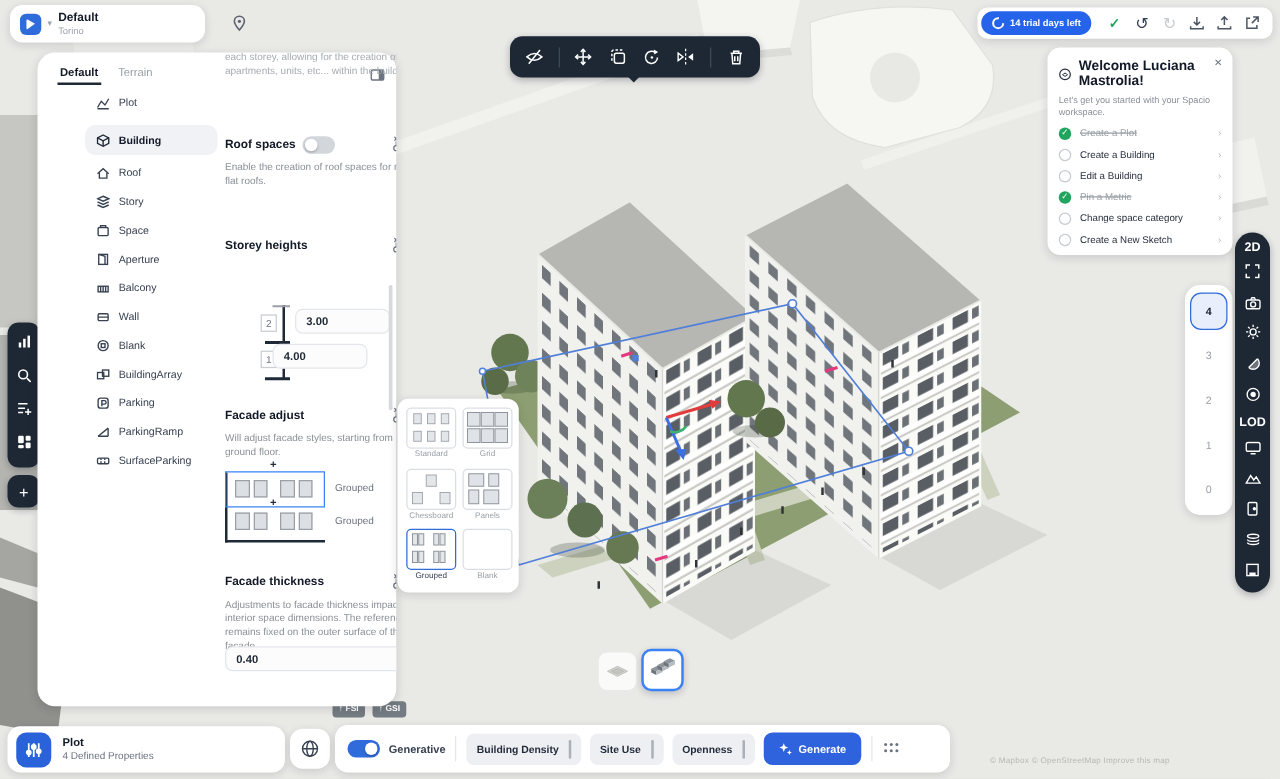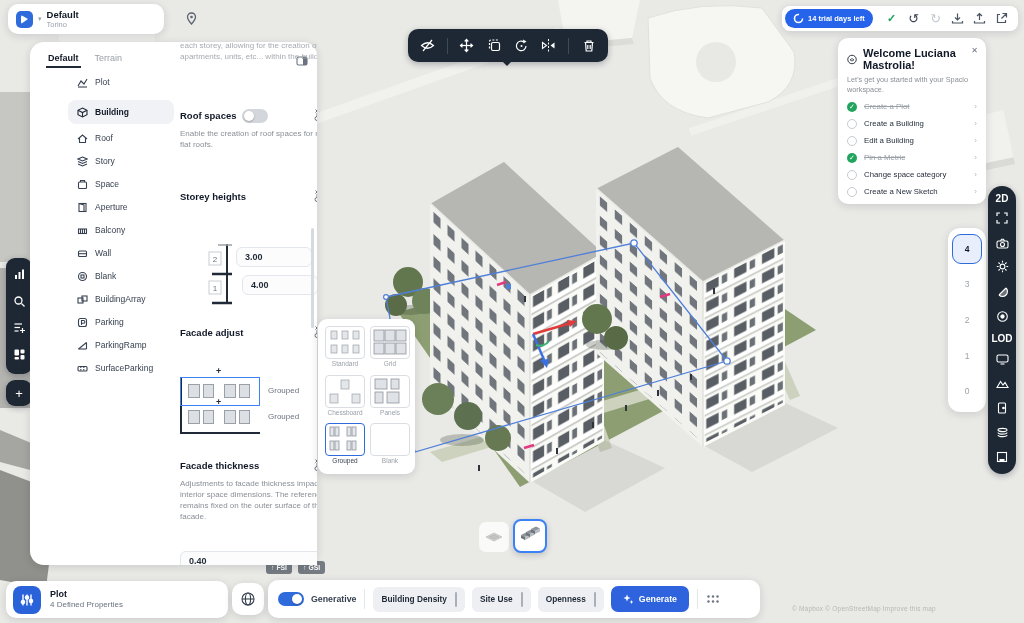--- a/index.html
+++ b/index.html
@@ -512,29 +512,30 @@
         <line x1="10" y1="3" x2="24" y2="3" stroke="#9aa0a7" stroke-width="1.5"></line>
         <line x1="4" y1="32" x2="24" y2="32" stroke="#1f2937" stroke-width="2.5"></line>
         <line x1="4" y1="61" x2="24" y2="61" stroke="#1f2937" stroke-width="2.5"></line>
         <rect x="1" y="10" width="12" height="13" fill="#fff" stroke="#c9cdd2"></rect>
         <text x="7" y="19.5" font-size="8" fill="#6b7280" text-anchor="middle" font-family="Liberation Sans">2</text>
         <rect x="1" y="39" width="12" height="13" fill="#fff" stroke="#c9cdd2"></rect>
         <text x="7" y="48.5" font-size="8" fill="#6b7280" text-anchor="middle" font-family="Liberation Sans">1</text>
       </svg>
       <input class="inputbox" style="left: 86px; top: 205px; width: 76px;" value="3.00">
 
-      <input class="inputbox" style="left: 92px; top: 233px; width: 76px;" value="4.00">
+      <input class="inputbox" style="left: 68px; top: 233px; width: 76px;" value="4.00">
 
       <div class="sec-title" style="left:30px;top:285px;">Facade adjust</div>
       <span class="pinic" style="left:163px;top:283px;"><svg width="8" height="14" viewBox="0 0 8 14" stroke="#6b7280" stroke-width="1" fill="none">
             <path d="M2.5 1.5 l3 3 M5.5 1.5 l-3 3"></path>
             <line x1="4" y1="5" x2="4" y2="9"></line>
             <circle cx="4" cy="10.5" r="2"></circle>
           </svg></span>
 
+      <div class="sec-desc" style="left:30px;top:303px;">Will adjust facade styles, starting from ground floor.</div>
 
       <div class="abs" style="left:30px;top:336px;width:78px;height:54px;background:#fff;border-left:2px solid #1f2937;border-bottom:2px solid #1f2937;">
         <div style="position:absolute;left:-2px;top:-1px;width:78px;height:27px;border:1px solid #3b82f6;"></div>
         <div class="wgrp" style="left:6px;top:6px;">
             <i></i>
             <i></i>
           </div>
         <div class="wgrp" style="left:42px;top:6px;">
             <i></i>
             <i></i>
@@ -555,21 +556,21 @@
       <div class="grplab" style="left:118px;top:370px;">Grouped</div>
 
       <div class="sec-title" style="left:30px;top:418px;">Facade thickness</div>
       <span class="pinic" style="left:163px;top:416px;"><svg width="8" height="14" viewBox="0 0 8 14" stroke="#6b7280" stroke-width="1" fill="none">
             <path d="M2.5 1.5 l3 3 M5.5 1.5 l-3 3"></path>
             <line x1="4" y1="5" x2="4" y2="9"></line>
             <circle cx="4" cy="10.5" r="2"></circle>
           </svg></span>
 
       <div class="sec-desc" style="left:30px;top:436px;">Adjustments to facade thickness impact interior space dimensions. The reference line remains fixed on the outer surface of the facade.</div>
-      <input class="inputbox" style="left: 30px; top: 475px; width: 158px; margin-top: 34px;" value="0.40">
+      <input class="inputbox" style="left: 30px; top: 475px; width: 158px;" value="0.40">
     </div>
     <div id="scrollbar" style="left:281px;top:186px;"></div>
   </div>
 
   <div class="abs card" id="fpopup">
     <div class="ftile" style="left:7px;top:7px;">
       <svg width="38" height="31" viewBox="0 0 38 31">
           <g fill="#e4e7ea" stroke="#9aa0a7" stroke-width=".7">
             <rect x="5" y="4" width="6" height="8"></rect>
             <rect x="16" y="4" width="6" height="8"></rect>

